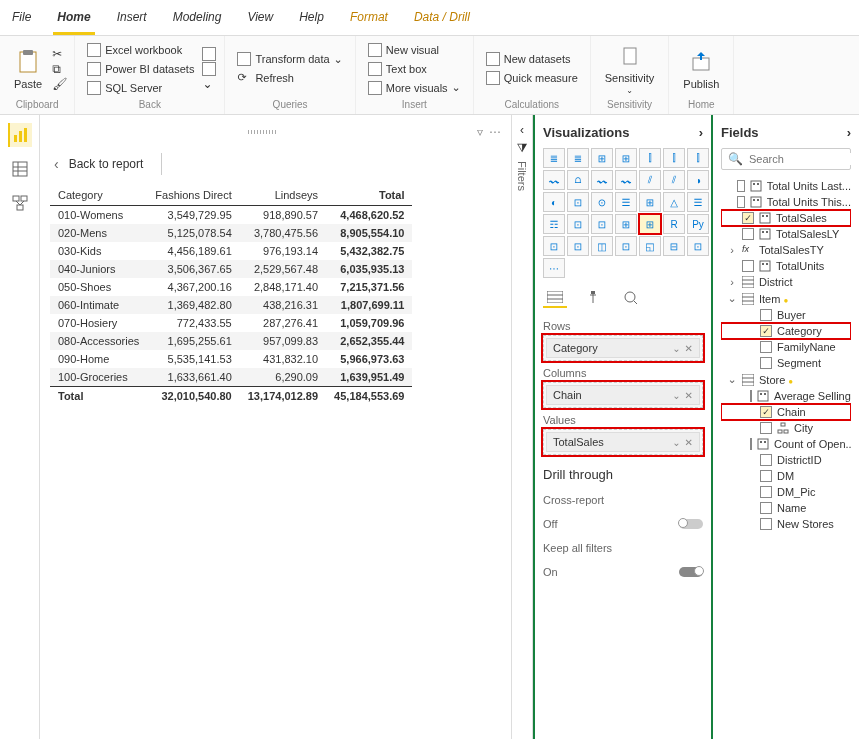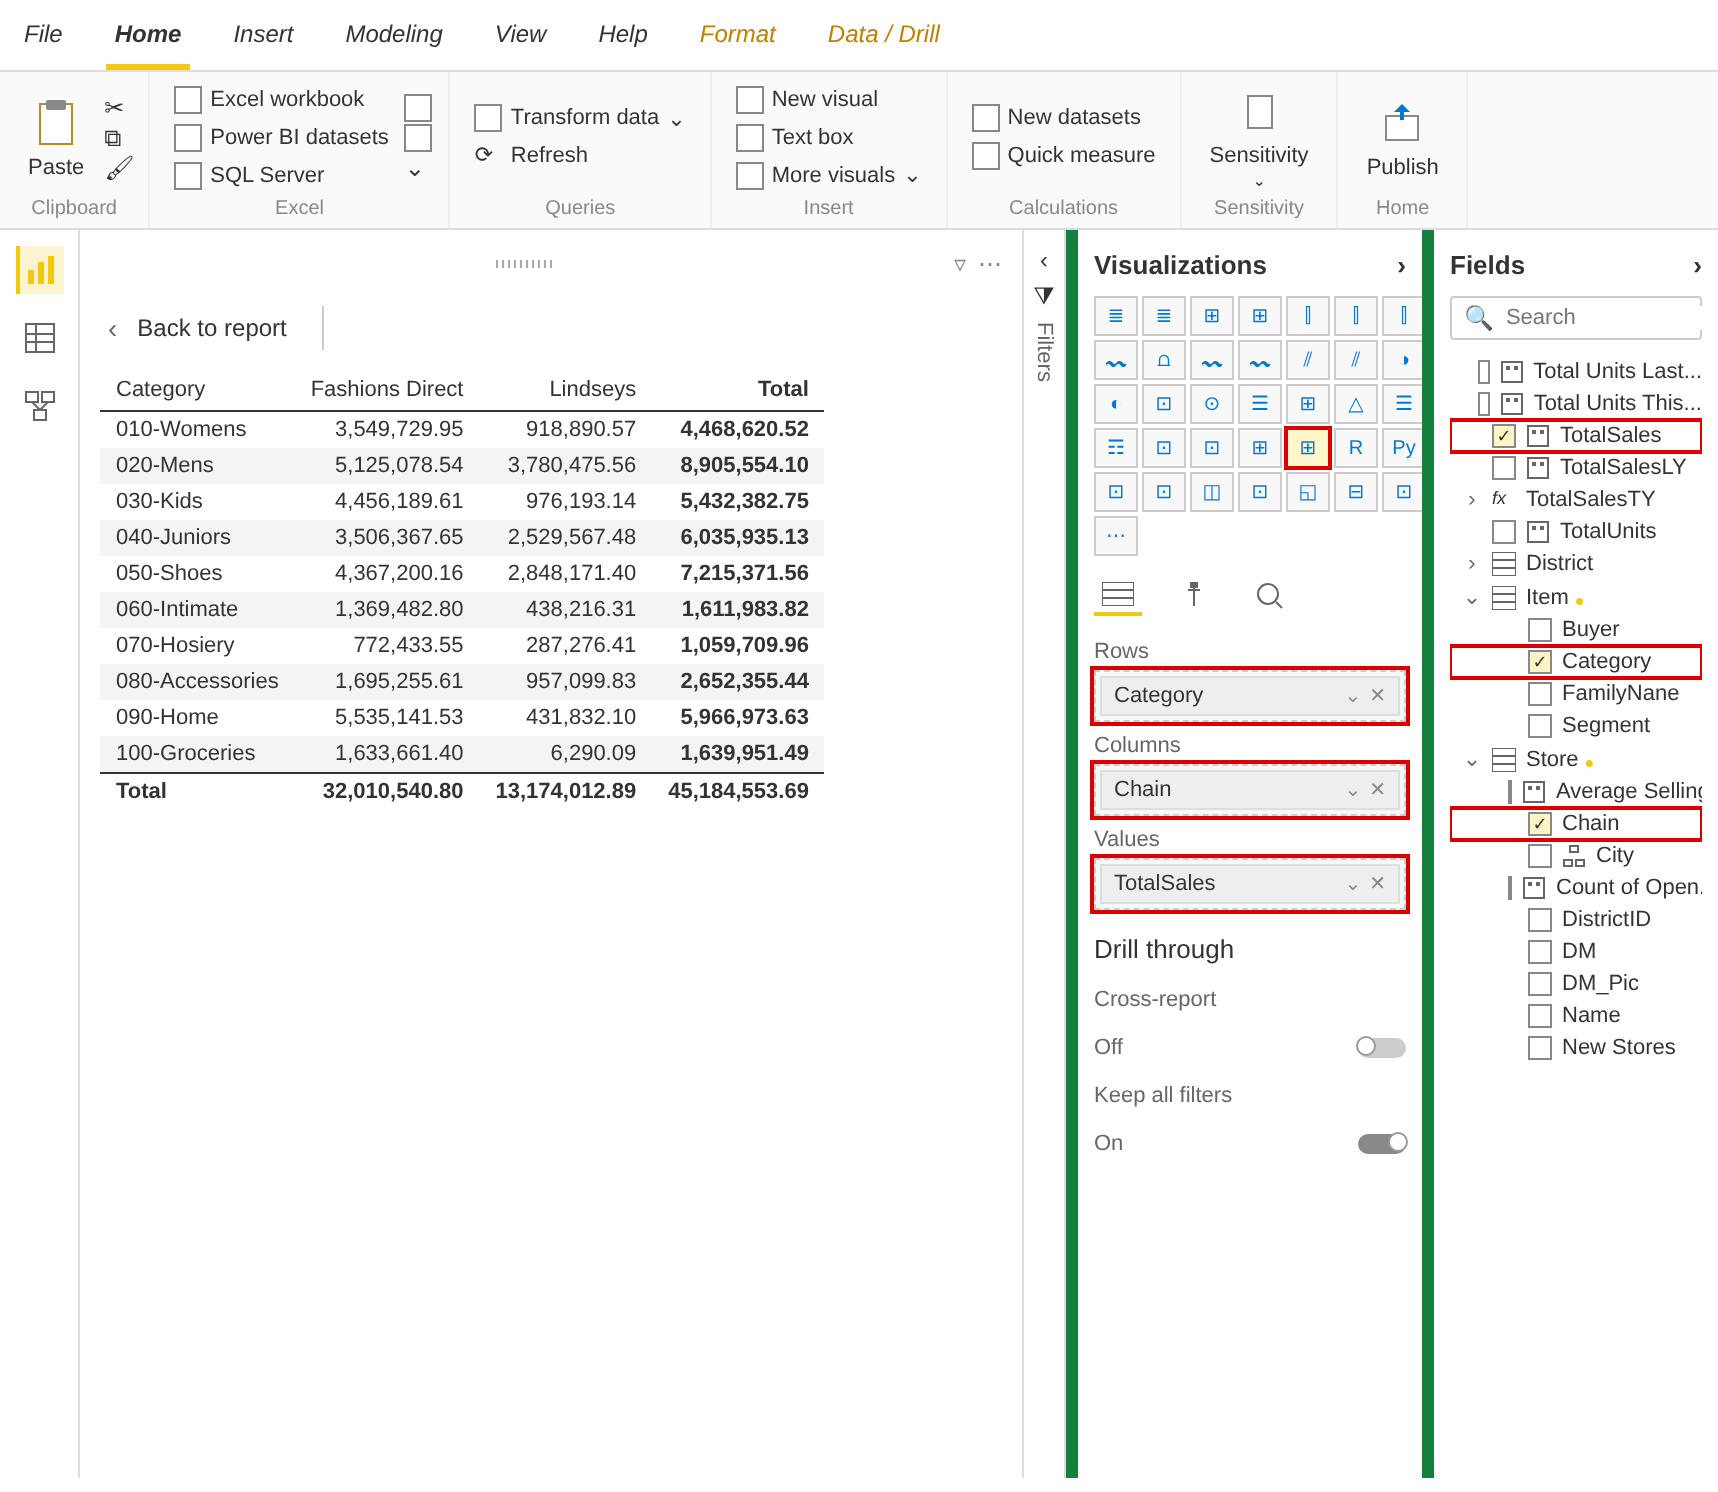--- a/index.html
+++ b/index.html
@@ -43,21 +43,21 @@
 table.data td.num { text-align: right; }
 table.data tr.alt { background: #f4f4f4; }
 table.data tr.gtotal td { font-weight: 700; border-top: 1px solid #333; }
 table.data th.total, table.data td.total { font-weight: 700; }
 
 
 .filters-strip { width: 22px; border-left: 1px solid #ddd; border-right: 1px solid #ddd; display: flex; flex-direction: column; align-items: center; padding-top: 8px; }
 .filters-strip .lbl { writing-mode: vertical-rl; font-size: 11px; color: #666; margin-top: 6px; }
 
 
-.pane { border-left: 6px solid #15803d; padding: 6px 8px; display: flex; flex-direction: column; overflow: hidden; }
+.pane { border-left: 2px solid #15803d; padding: 6px 8px; display: flex; flex-direction: column; overflow: hidden; }
 .pane-viz { width: 178px; }
 .pane-fields { width: 148px; }
 .pane-head { display: flex; justify-content: space-between; align-items: center; font-weight: 600; font-size: 13px; padding: 4px 0 8px; }
 .viz-grid { display: grid; grid-template-columns: repeat(7, 22px); gap: 2px; }
 .viz-cell { width: 22px; height: 20px; border: 1px solid #ccc; background: #f8f8f8; display: flex; align-items: center; justify-content: center; cursor: pointer; font-size: 10px; color: #0078d4; }
 .viz-cell.sel { outline: 2px solid #d00; outline-offset: -1px; background: #fff6cc; }
 
 .viz-tabs { display: flex; gap: 14px; margin: 10px 0 6px; }
 .viz-tab { width: 24px; height: 20px; display: flex; align-items: center; justify-content: center; cursor: pointer; }
 .viz-tab.active { border-bottom: 2px solid #f2c811; }
@@ -141,21 +141,21 @@
             <span class="icon-sm icon-box"></span>
             <span>SQL Server</span>
           </div>
       </div>
       <div class="rcol">
         <span class="icon-sm icon-box"></span>
         <span class="icon-sm icon-box"></span>
         <span class="icon-sm">⌄</span>
       </div>
     </div>
-    <div class="rgroup-label">Excel</div>
+    <div class="rgroup-label">Back</div>
   </div>
 
   <div class="rgroup">
     <div class="rgroup-body">
       <div class="rcol">
         <div class="rbtn-sm"><span class="icon-sm icon-box"></span><span>Transform data</span> ⌄</div>
         <div class="rbtn-sm">
             <span class="icon-sm">⟳</span>
             <span>Refresh</span>
           </div>
@@ -308,21 +308,21 @@
           <tr>
             <td>050-Shoes</td>
             <td class="num">4,367,200.16</td>
             <td class="num">2,848,171.40</td>
             <td class="num total">7,215,371.56</td>
           </tr>
           <tr class="alt">
             <td>060-Intimate</td>
             <td class="num">1,369,482.80</td>
             <td class="num">438,216.31</td>
-            <td class="num total">1,611,983.82</td>
+            <td class="num total">1,807,699.11</td>
           </tr>
           <tr>
             <td>070-Hosiery</td>
             <td class="num">772,433.55</td>
             <td class="num">287,276.41</td>
             <td class="num total">1,059,709.96</td>
           </tr>
           <tr class="alt">
             <td>080-Accessories</td>
             <td class="num">1,695,255.61</td>

